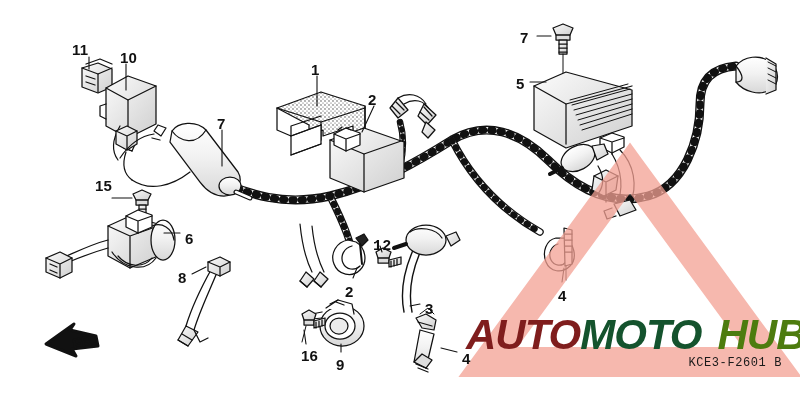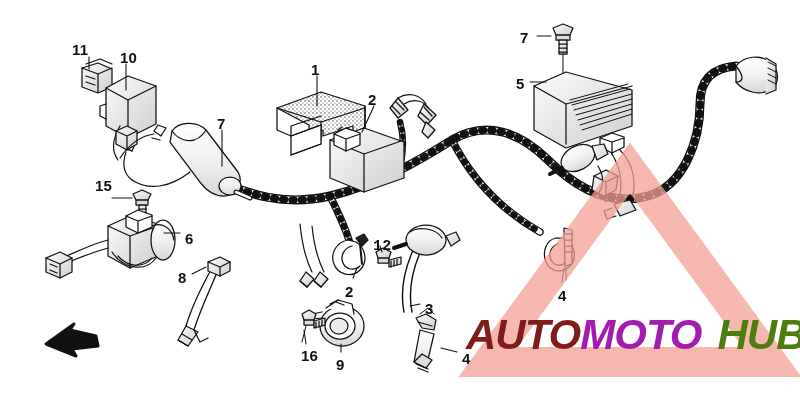--- a/index.html
+++ b/index.html
@@ -327,21 +327,21 @@
 
     </g>
   </svg>
 
   <svg id="wm" viewBox="0 0 800 400">
     <g opacity="0.75">
       <path d="M630 168 L 772 362 L 488 362 Z" fill="none" stroke="#f3a093" stroke-width="30" stroke-linejoin="miter"></path>
     </g>
   </svg>
   <div id="wmtext" style="position:absolute;left:466px;top:311px;white-space:nowrap;">
-    <span class="wmtxt" style="position:static;color:#7f1d1d;">AUTO</span><span class="wmtxt" style="position:static;color:#a21caf;">MOTO</span><span class="wmtxt" style="position:static;color:#4d7c0f;margin-left:16px;">HUB</span>
+    <span class="wmtxt" style="position:static;color:#7f1d1d;">AUTO</span><span class="wmtxt" style="position:static;color:#14532d;">MOTO</span><span class="wmtxt" style="position:static;color:#4d7c0f;margin-left:16px;">HUB</span>
   </div>
 
   <svg viewBox="0 0 800 400" style="position:absolute;inset:0;pointer-events:none;">
     <path d="M96 336 L 70 330 L 74 324 L 46 344 L 76 356 L 72 349 L 98 346 Z" fill="#111" stroke="#111" stroke-width="3" stroke-linejoin="round"></path>
   </svg>
   <div id="frlabel">FR.</div>
 
   <div id="callout-layer">
       <div class="callout" style="left: 72px; top: 42px;">11</div>
       <div class="callout" style="left: 120px; top: 50px; text-align: right;">10</div>
@@ -355,14 +355,15 @@
       <div class="callout" style="left: 178px; top: 270px;">8</div>
       <div class="callout" style="left: 373px; top: 239px; font-family: Liberation Mono, monospace;">12</div>
       <div class="callout" style="left: 345px; top: 284px;">2</div>
       <div class="callout" style="left: 425px; top: 301px;">3</div>
       <div class="callout" style="left: 301px; top: 348px; text-align: right;">16</div>
       <div class="callout" style="left: 336px; top: 357px;">9</div>
       <div class="callout" style="left: 462px; top: 351px;">4</div>
       <div class="callout" style="left: 558px; top: 288px;">4</div>
     </div>
 
+  <div id="code">KCE3-F2601 B</div>
 
 </div>
 
 </body></html>

